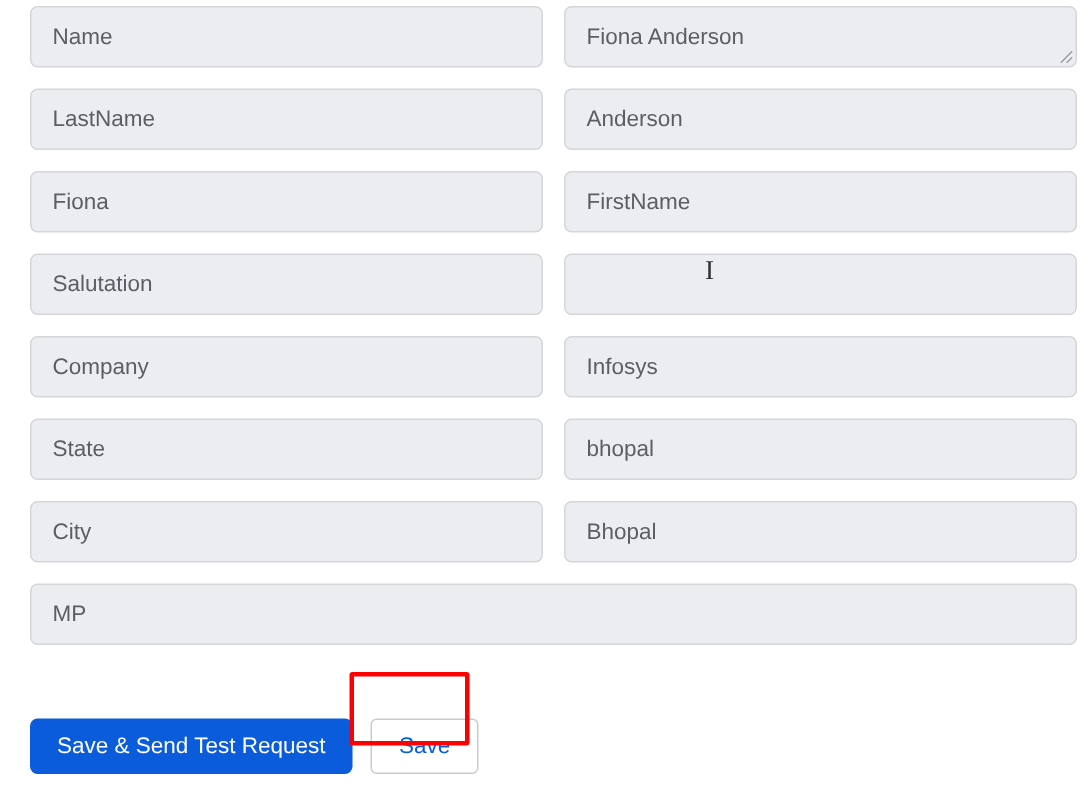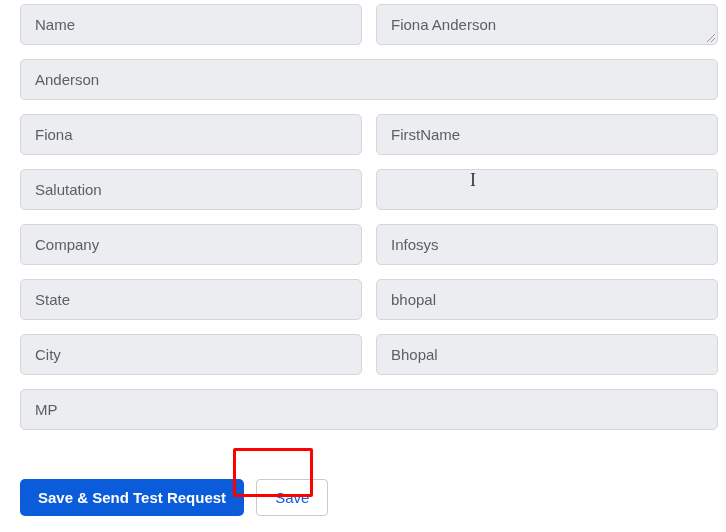--- a/index.html
+++ b/index.html
@@ -71,21 +71,21 @@
     gap: 12px;
     align-items: center;
   }
   .btn-primary {
     background: #0b5cdb;
     color: #ffffff;
     border: none;
     border-radius: 5px;
     padding: 10px 18px;
     font-size: 15px;
-    font-weight: 700;
+    font-weight: 400;
     cursor: pointer;
   }
   .btn-secondary {
     background: #ffffff;
     color: #0b5cdb;
     border: 1px solid #c9cbd0;
     border-radius: 4px;
     padding: 9px 18px;
     font-size: 15px;
     font-weight: 400;
@@ -113,20 +113,21 @@
       <div class="form-row">
         <div class="field-box">Name</div>
         <div class="field-box">Fiona Anderson<span class="resize-handle">
             <svg width="8" height="8">
               <line x1="0" y1="8" x2="8" y2="0" stroke="#9a9ca2" stroke-width="1"></line>
               <line x1="4" y1="8" x2="8" y2="4" stroke="#9a9ca2" stroke-width="1"></line>
             </svg>
           </span></div>
       </div>
       <div class="form-row">
+        <div class="field-box">LastName</div>
         <div class="field-box">Anderson</div>
       </div>
       <div class="form-row">
         <div class="field-box">Fiona</div>
         <div class="field-box">FirstName</div>
       </div>
       <div class="form-row">
         <div class="field-box">Salutation</div>
         <div class="field-box"></div>
       </div>

